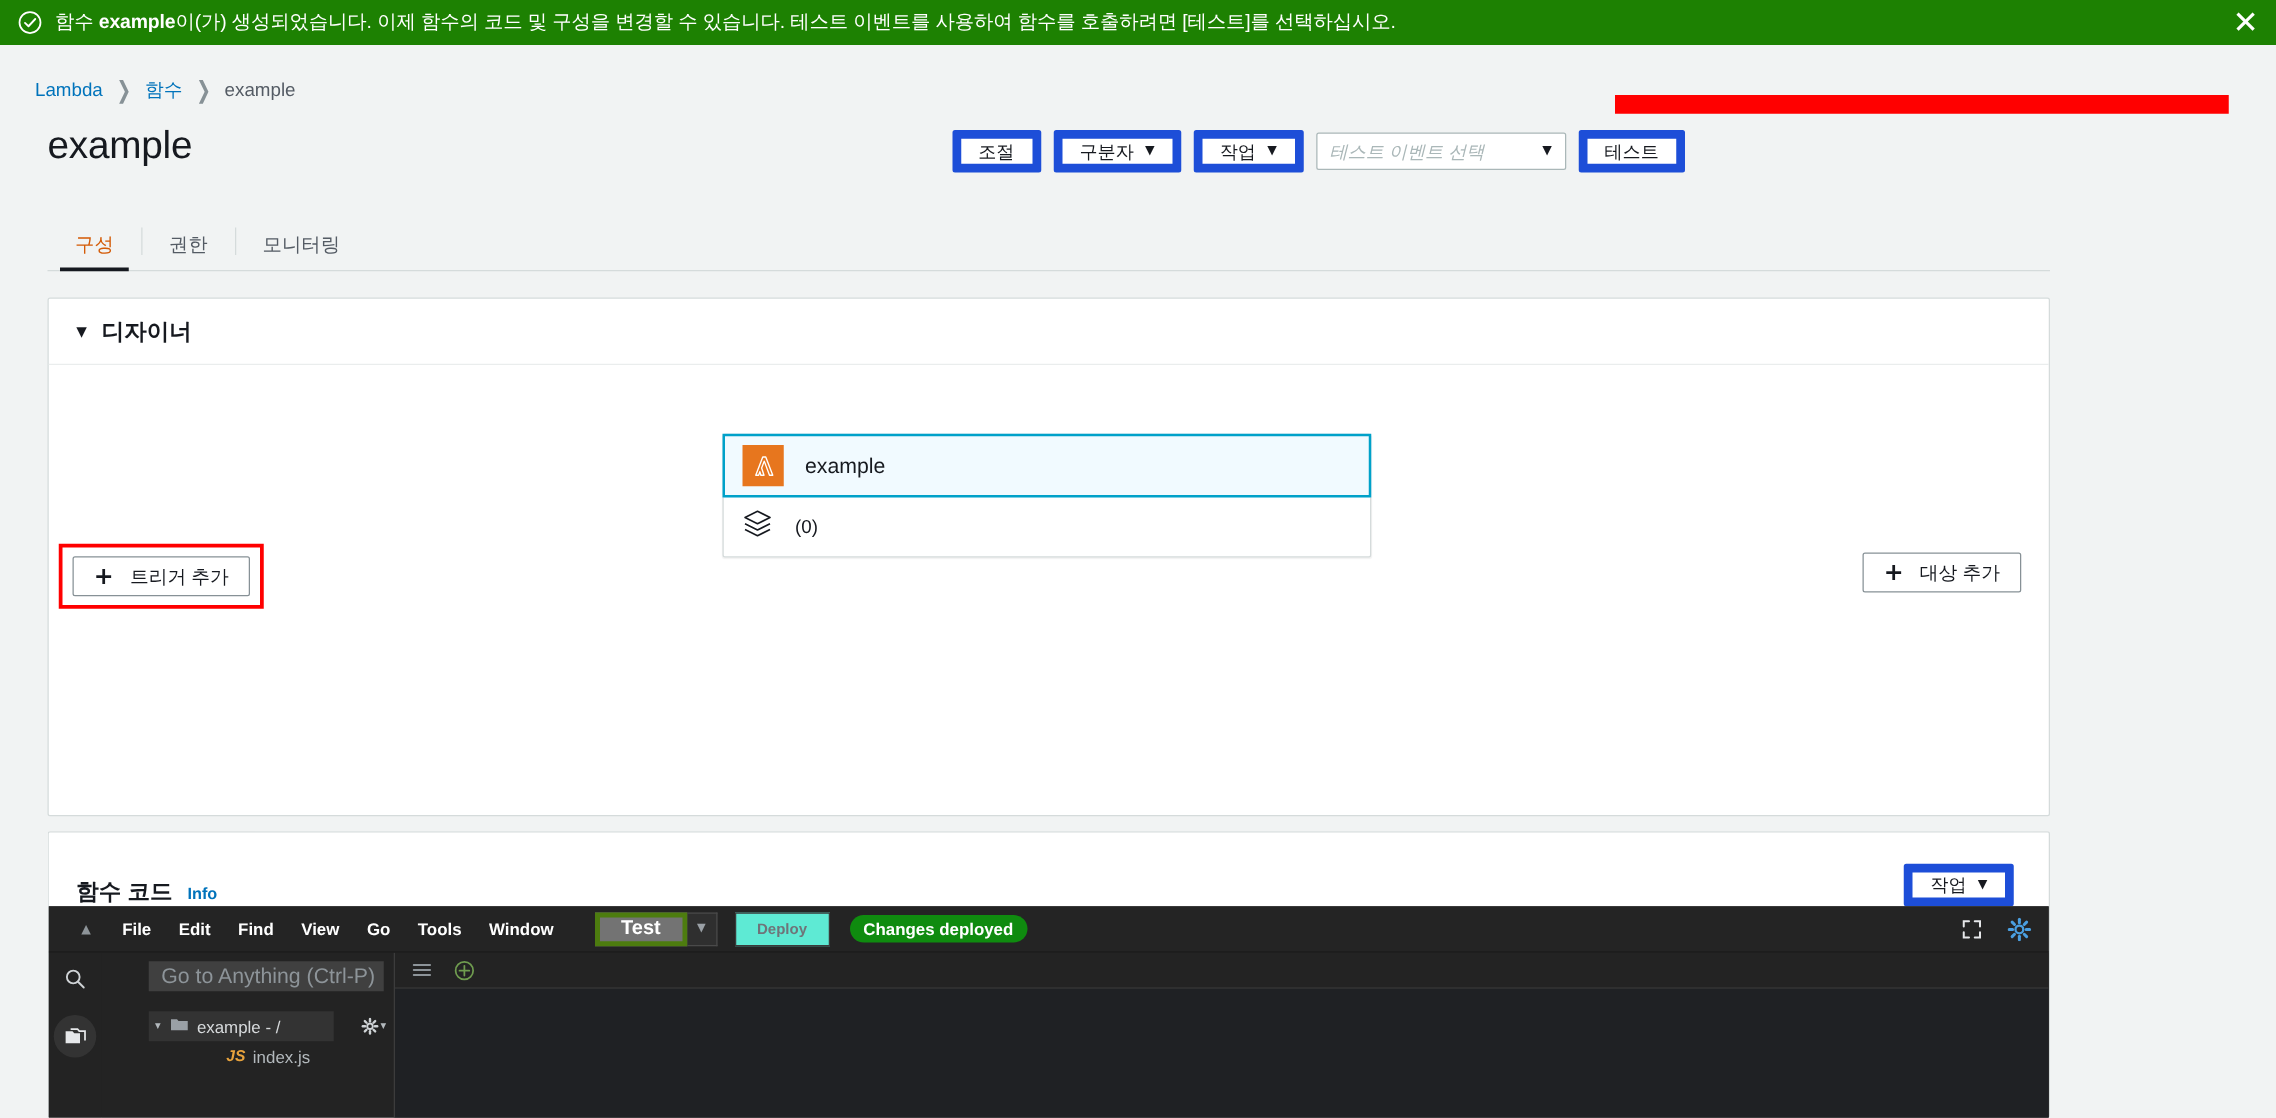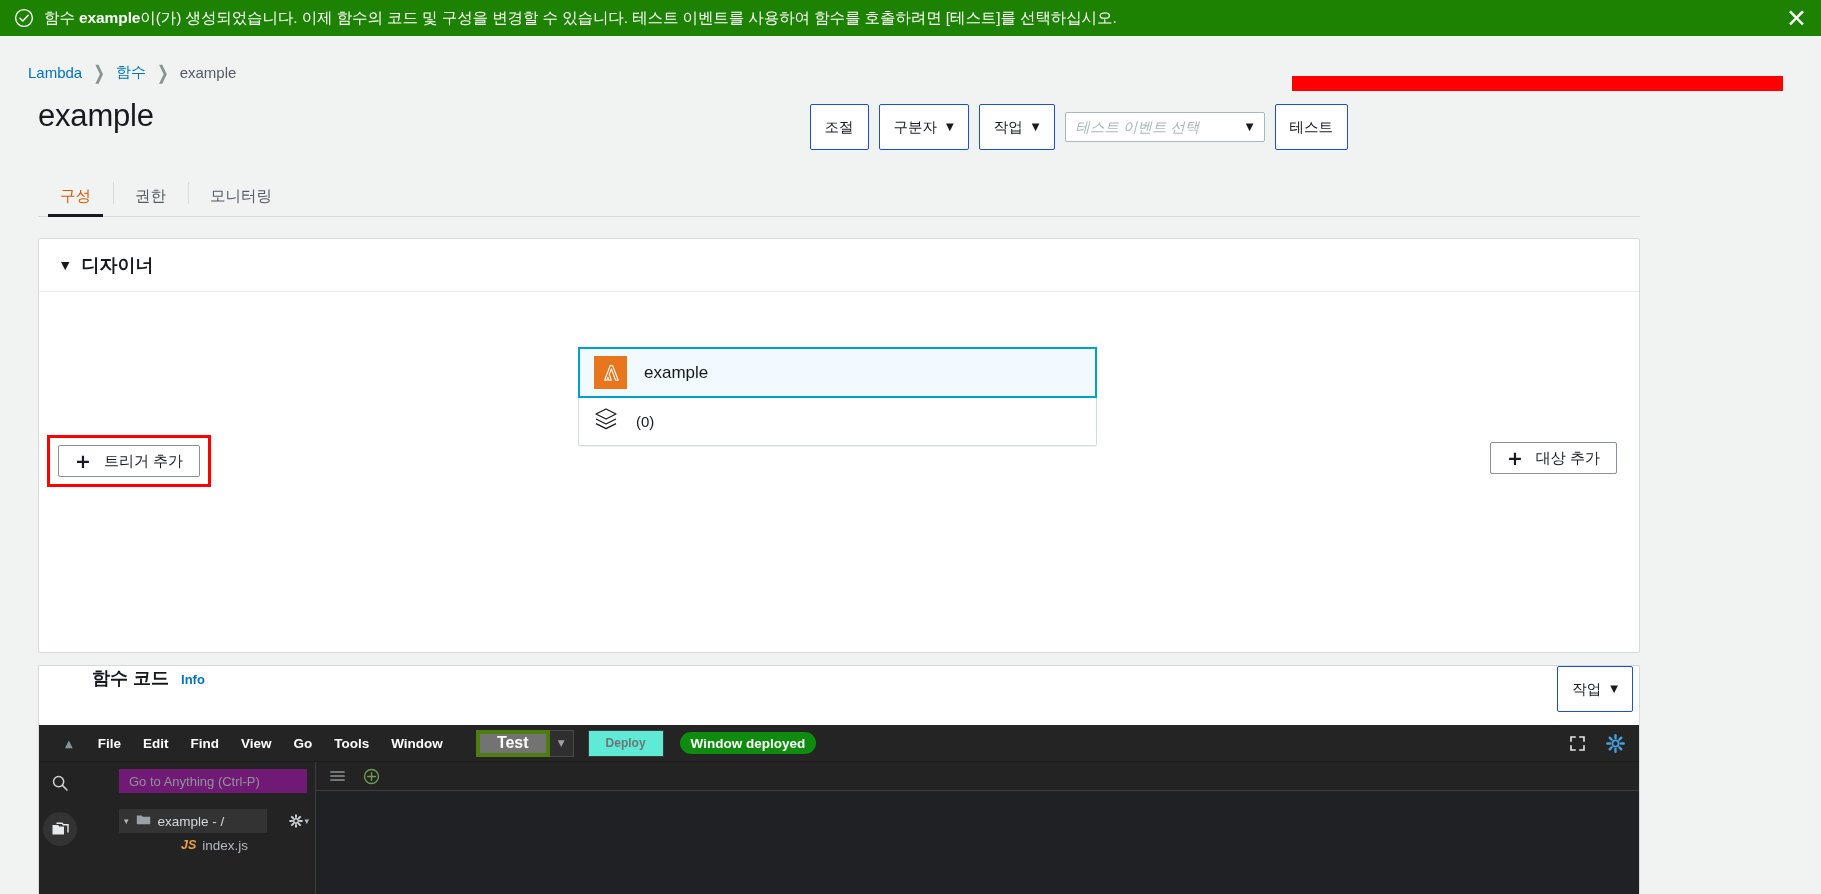--- a/index.html
+++ b/index.html
@@ -82,25 +82,25 @@
     font-weight: normal;
     color: #16191f;
     letter-spacing: -0.2px;
   }
   .actions {
     position: absolute;
     right: 473px; top: 8px;
     display: flex; align-items: center; gap: 10px;
   }
   .btn {
-    height: 46px;
+    height: 34px;
     min-width: 40px;
     padding: 0 14px;
     background: #ffffff;
-    border: 1px solid #1d4ed8;
+    border: 7px solid #1d4ed8;
     border-radius: 2px;
     color: #16191f;
     font-size: 14.5px;
     font-family: "Liberation Sans", sans-serif;
     display: inline-flex;
     align-items: center;
     justify-content: center;
     gap: 9px;
     cursor: pointer;
     white-space: nowrap;
@@ -247,23 +247,22 @@
     line-height: 19px;
     font-weight: bold;
     font-family: "DejaVu Sans", sans-serif;
   }
   .add-target-wrap { position: absolute; right: 22px; top: 150px; }
 
   
   #code-panel { top: 665px; height: 229px; border-bottom: none; }
   .code-head {
     height: 59px;
-    display: flex; align-items: flex-start;
-    padding: 0 6px 0 22px;
-    margin-left: 31px;
+    display: flex; align-items: flex-end;
+    padding: 0 28px 0 22px;
   }
   .code-head-title {
     font-size: 18px;
     font-weight: bold;
     display: flex; align-items: baseline; gap: 12px;
   }
   .info-link { font-size: 13px; font-weight: bold; color: #0073bb; cursor: pointer; }
   .code-head-spacer { flex: 1; }
 
   
@@ -370,23 +369,23 @@
   }
   .c9-sidebar {
     width: 235px;
     background: #232323;
     border-right: 1px solid #3c3c3c;
     padding-top: 8px;
   }
   .c9-search {
     margin: 0 8px 0 38px;
     height: 24px;
-    background: #701a75;
+    background: #404040;
     color: #8d9499;
-    font-size: 13px;
+    font-size: 17px;
     display: flex; align-items: center;
     padding-left: 10px;
     cursor: text;
     position: relative;
     top: -1px;
   }
   .tree { margin-top: 15px; }
   .tree-row {
     height: 24px;
     display: flex; align-items: center;
@@ -559,21 +558,21 @@
       <span class="c9-menu">Edit</span>
       <span class="c9-menu">Find</span>
       <span class="c9-menu">View</span>
       <span class="c9-menu">Go</span>
       <span class="c9-menu">Tools</span>
       <span class="c9-menu">Window</span>
 
       <span class="c9-test">Test</span>
       <span class="c9-test-caret">▼</span>
       <span class="c9-deploy">Deploy</span>
-      <span class="c9-deployed">Window deployed</span>
+      <span class="c9-deployed">Changes deployed</span>
 
       <span class="c9-right">
         <span class="icon-btn">
           <svg width="17" height="17" viewBox="0 0 17 17">
             <path d="M2 6.2 V2 H6.2 M10.8 2 H15 V6.2 M15 10.8 V15 H10.8 M6.2 15 H2 V10.8" fill="none" stroke="#e6e8ea" stroke-width="1.6" stroke-linecap="round"></path>
           </svg>
         </span>
         <span class="icon-btn">
           <svg width="19" height="19" viewBox="0 0 19 19">
             <circle cx="9.5" cy="9.5" r="3.1" fill="none" stroke="#4a9fe0" stroke-width="1.8"></circle>

